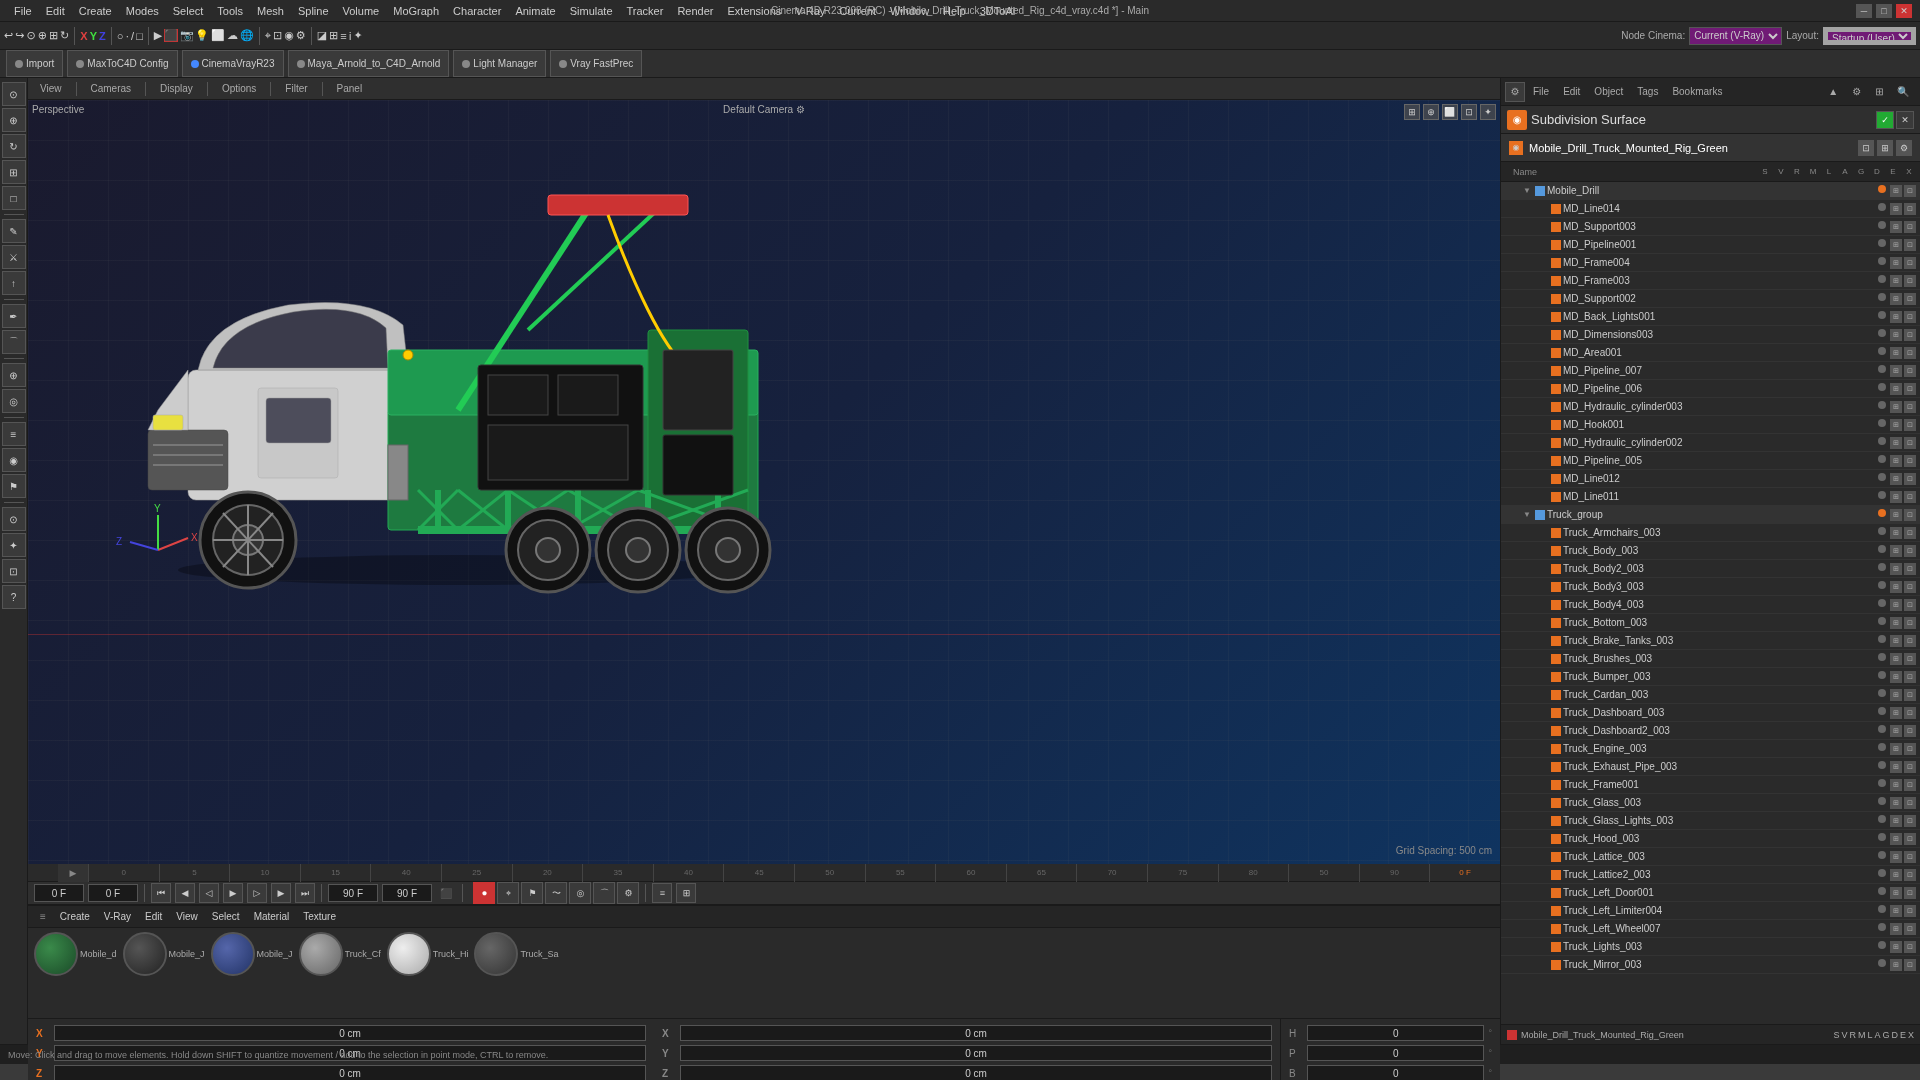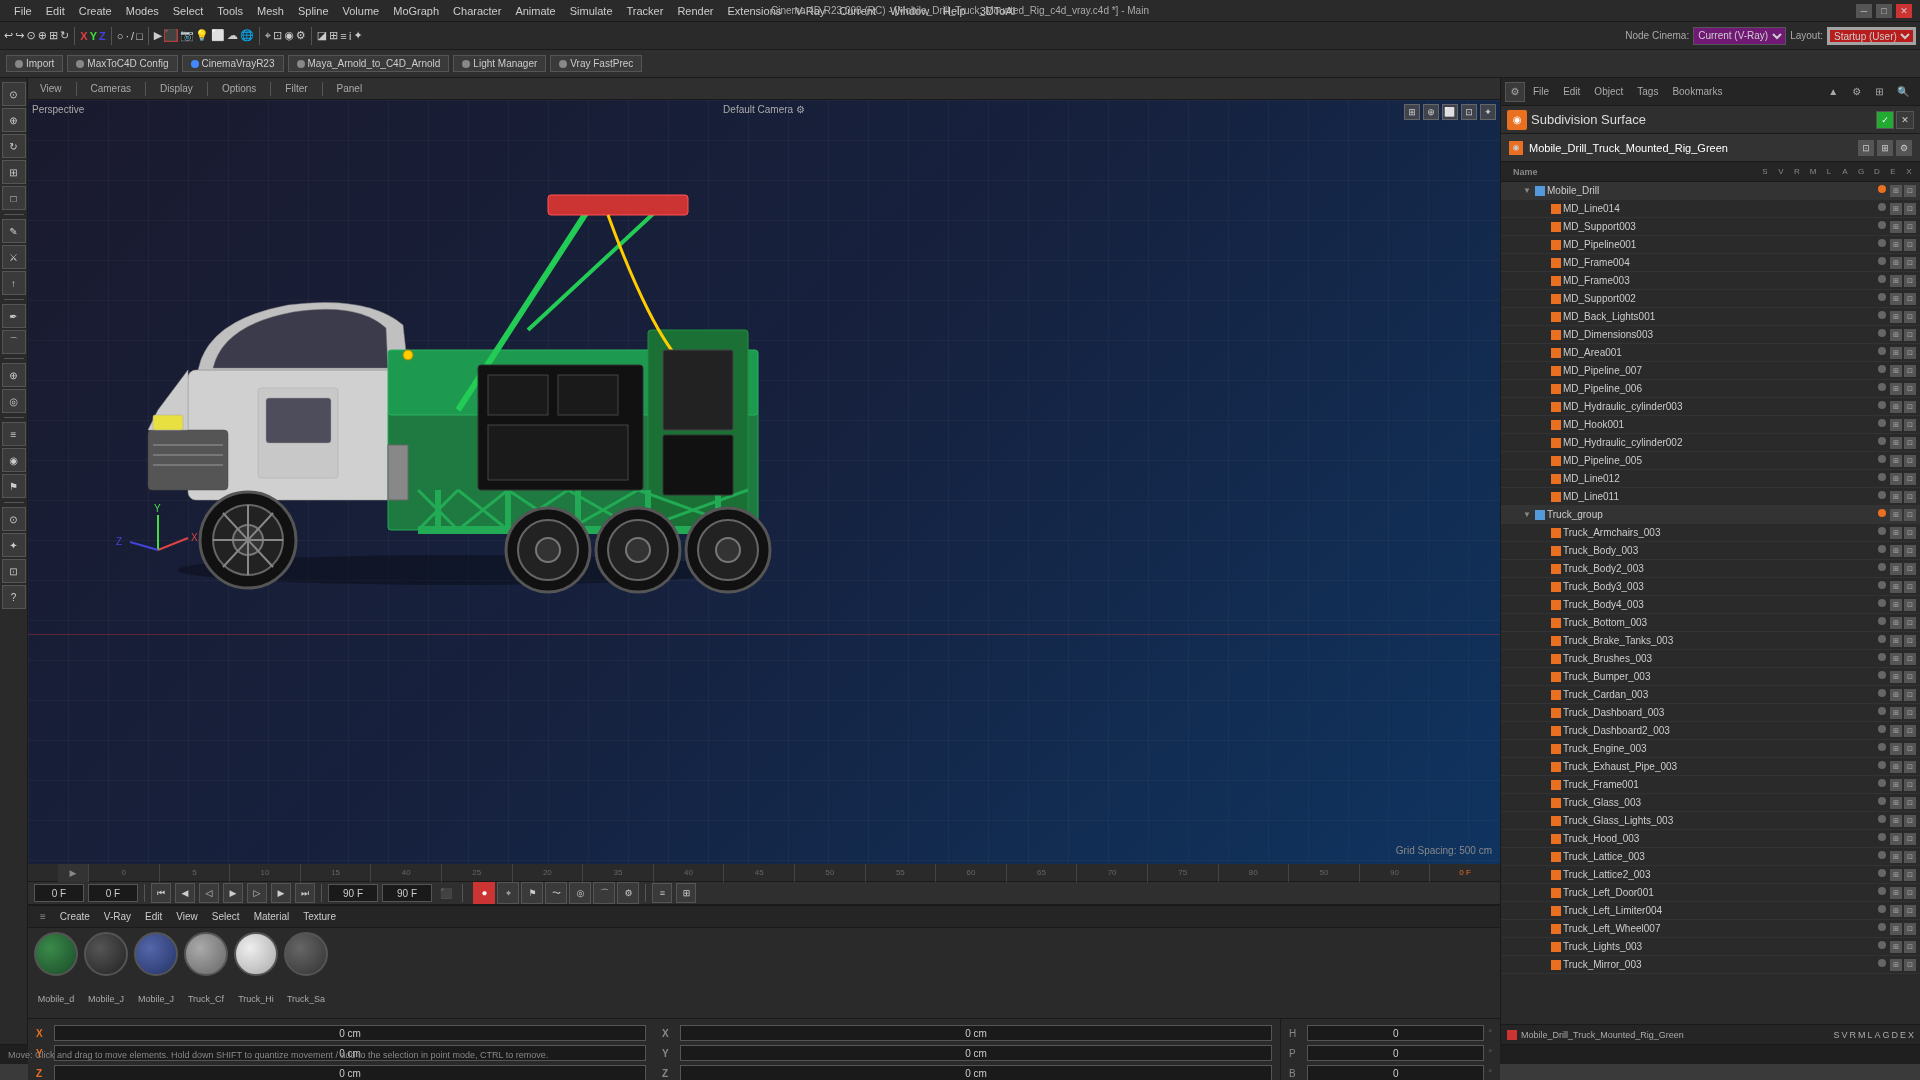--- a/index.html
+++ b/index.html
@@ -12,21 +12,21 @@
     #top-menu-bar .title { color: #aaa; font-size: 10px; position: absolute; left: 50%; transform: translateX(-50%); }
     #top-menu-bar .win-controls { display: flex; gap: 4px; }
     #top-menu-bar .win-controls span { width: 16px; height: 14px; background: #555; display: flex; align-items: center; justify-content: center; cursor: pointer; font-size: 9px; }
 
     
     #toolbar2 { background: #2a2a2a; height: 28px; display: flex; align-items: center; padding: 0 4px; gap: 2px; border-bottom: 1px solid #1a1a1a; }
     #toolbar2 .separator { width: 1px; height: 18px; background: #555; margin: 0 3px; }
     #toolbar2 .node-space { margin-left: auto; display: flex; align-items: center; gap: 4px; color: #aaa; font-size: 10px; }
 
     
-    #plugin-toolbar { background: #2f2f2f; height: 28px; display: flex; align-items: center; padding: 0 6px; gap: 4px; border-bottom: 1px solid #1a1a1a; }
+    #plugin-toolbar { background: #2f2f2f; height: 28px; display: flex; padding: 0 6px; gap: 4px; border-bottom: 1px solid #1a1a1a; }
     #plugin-toolbar .plugin-btn { padding: 2px 8px; background: #3a3a3a; border: 1px solid #555; color: #ccc; cursor: pointer; font-size: 10px; display: flex; align-items: center; gap: 3px; }
     #plugin-toolbar .plugin-btn .dot { width: 8px; height: 8px; border-radius: 50%; background: #888; }
 
     
     #main-content { display: flex; height: calc(1080px - 22px - 28px - 36px - 28px); }
 
     
     #left-toolbar { width: 28px; background: #2a2a2a; display: flex; flex-direction: column; align-items: center; padding: 4px 0; gap: 2px; border-right: 1px solid #1a1a1a; }
     #left-toolbar .lt-icon { width: 24px; height: 24px; background: #3a3a3a; border: 1px solid #555; display: flex; align-items: center; justify-content: center; cursor: pointer; font-size: 10px; color: #ccc; }
     #left-toolbar .separator { width: 20px; height: 1px; background: #555; margin: 2px 0; }
@@ -97,21 +97,21 @@
     .tc-btn { width: 20px; height: 20px; background: #3a3a3a; border: 1px solid #555; display: flex; align-items: center; justify-content: center; cursor: pointer; font-size: 9px; color: #ccc; }
     .tc-separator { width: 1px; height: 18px; background: #555; margin: 0 2px; }
     .tc-icon-set { display: flex; gap: 2px; margin-left: 4px; }
     .tc-icon-set .tc-btn { width: 22px; height: 22px; }
 
     
     #mat-bar { background: #2a2a2a; border-top: 1px solid #1a1a1a; display: flex; flex-direction: column; }
     #mat-menu { height: 22px; background: #252525; display: flex; align-items: center; padding: 0 6px; gap: 2px; border-bottom: 1px solid #1a1a1a; }
     #mat-menu span { padding: 2px 6px; color: #ccc; cursor: pointer; font-size: 10px; }
     #mat-content { display: flex; height: 90px; gap: 6px; padding: 4px 6px; overflow-x: auto; align-items: flex-start; }
-    .mat-item { display: flex; flex-direction: column; align-items: center; gap: 18px; cursor: pointer; }
+    .mat-item { display: flex; flex-direction: row; align-items: center; gap: 2px; cursor: pointer; }
     .mat-preview { width: 44px; height: 44px; border: 2px solid #555; border-radius: 50%; overflow: hidden; }
     .mat-label { font-size: 9px; color: #aaa; text-align: center; max-width: 52px; overflow: hidden; text-overflow: ellipsis; white-space: nowrap; }
     
     
     #coords-panel { height: 90px; background: #2a2a2a; border-top: 1px solid #1a1a1a; display: flex; }
     #coords-left { flex: 1; padding: 6px 8px; display: flex; flex-direction: column; gap: 4px; }
     .coord-row { display: flex; align-items: center; gap: 4px; }
     .coord-label { width: 14px; font-size: 10px; color: #e87020; font-weight: bold; }
     .coord-input { flex: 1; height: 16px; background: #1a1a1a; border: 1px solid #555; color: #ccc; font-size: 10px; text-align: center; padding: 0 2px; }
     .coord-sep { width: 8px; }
@@ -123,21 +123,21 @@
 
     
     #status-bar { height: 20px; background: #1f1f1f; border-top: 1px solid #1a1a1a; display: flex; align-items: center; padding: 0 8px; }
     #status-bar .status-text { font-size: 9px; color: #888; }
 
     
     #scene-tree-container { flex: 1; overflow: hidden; display: flex; flex-direction: column; }
     
     
     #tree-header { height: 20px; background: #252525; display: flex; align-items: center; border-bottom: 1px solid #1a1a1a; padding: 0 4px; }
-    .th-name { flex: 1; font-size: 9px; color: #888; padding-left: 8px; font-weight: bold; }
+    .th-name { flex: 1; font-size: 9px; color: #888; padding-left: 8px; }
     .th-cols { display: flex; gap: 2px; }
     .th-col { width: 14px; font-size: 8px; color: #888; text-align: center; }
 
     
     #bottom-area { display: flex; flex-direction: column; height: 180px; flex-shrink: 0; }
 
     
     .truck-svg-container { position: absolute; width: 700px; height: 450px; top: 50px; left: 80px; }
     
     .subdivision-header { height: 28px; background: #2f2f2f; display: flex; align-items: center; padding: 0 6px; gap: 4px; border-bottom: 1px solid #1a1a1a; }
@@ -214,21 +214,21 @@
   <div class="separator"></div>
   <div class="icon-btn">◪</div>
   <div class="icon-btn">⊞</div>
   <div class="icon-btn active">≡</div>
   <div class="icon-btn">ℹ</div>
   <div class="icon-btn">✦</div>
   <div class="node-space">
     <span>Node Cinema:</span>
     <select style="background:#701a75;color:#ccc;border:1px solid #555;font-size:10px;height:18px;"><option>Current (V-Ray)</option></select>
     <span>Layout:</span>
-    <select style="background:#b91c1c;color:#ccc;border:3px solid #a3a3a3;font-size:10px;height:18px;"><option>Startup (User)</option></select>
+    <select style="background:#701a75;color:#ccc;border:5px solid #a3a3a3;font-size:10px;height:18px;"><option>Startup (User)</option></select>
   </div>
 </div>
 
 <div id="plugin-toolbar">
   <div class="plugin-btn">
     <div class="dot"></div>
     <span>Import</span>
   </div>
   <div class="plugin-btn">
     <div class="dot"></div>

